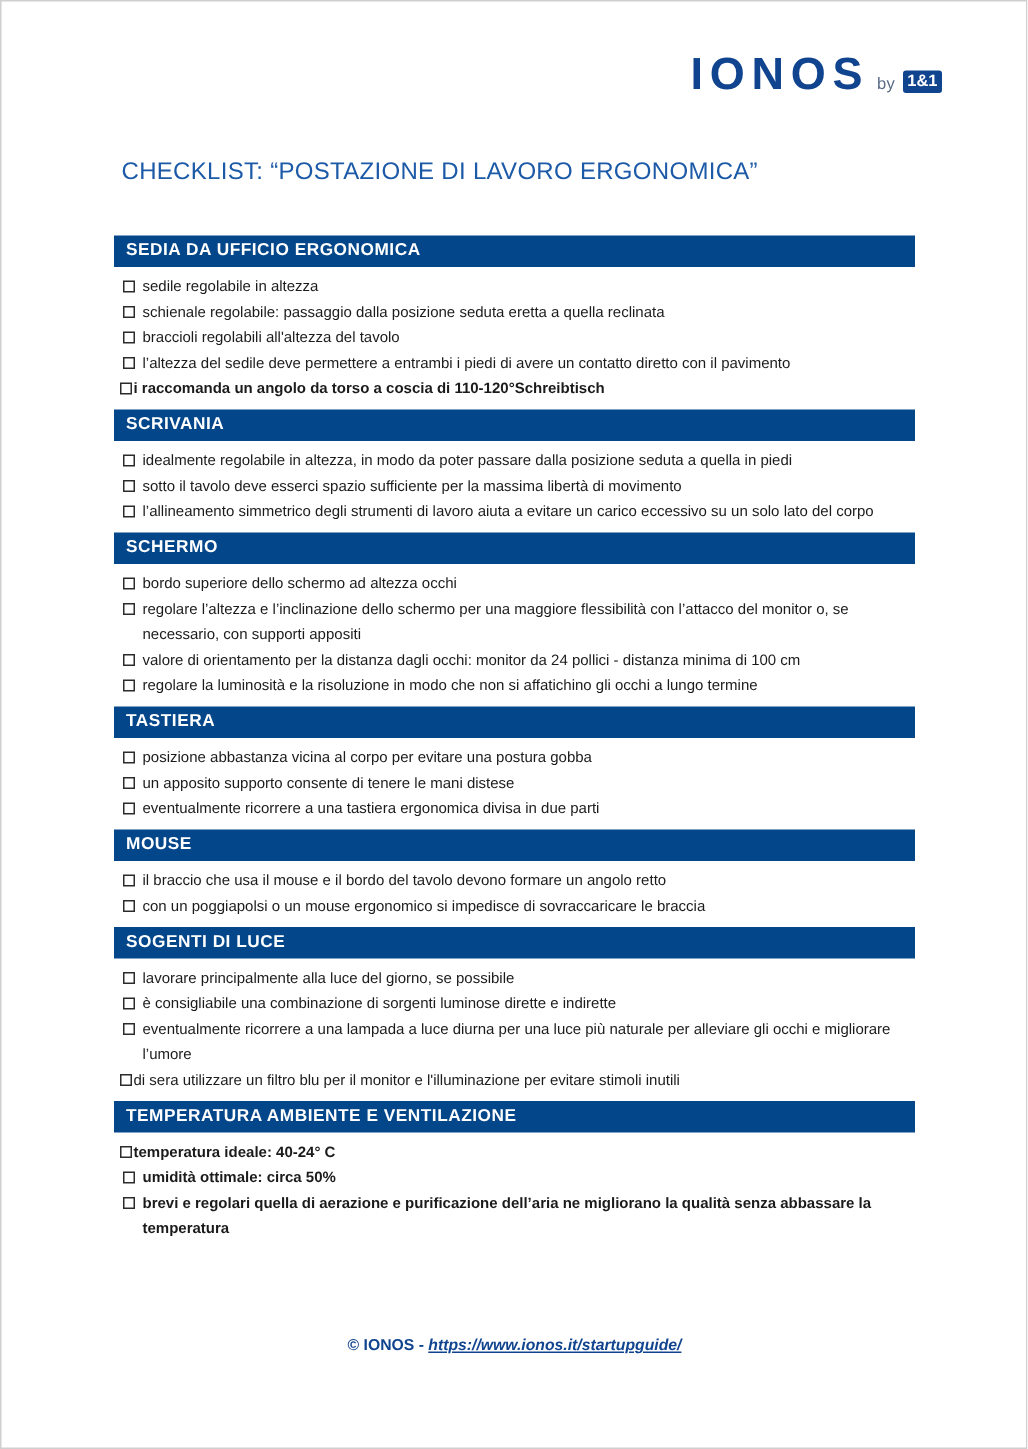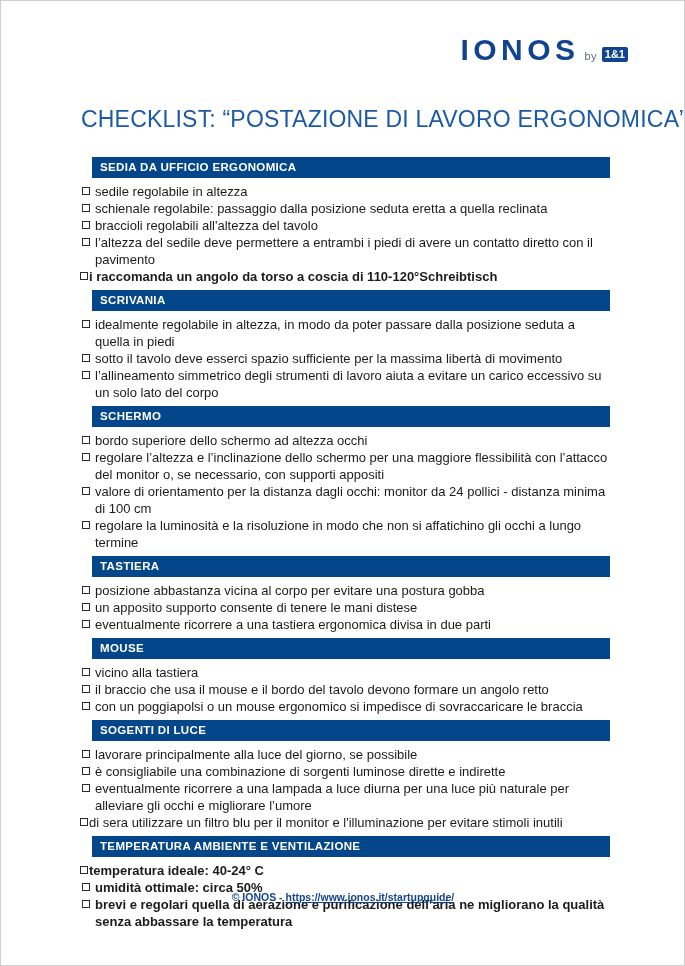--- a/index.html
+++ b/index.html
@@ -54,21 +54,21 @@
     border-radius: 2px;
     padding: 2px 3px 2px 3px;
     line-height: 1;
     letter-spacing: 0px;
   }
   .title {
     position: absolute;
     top: 105px;
     left: 80px;
     right: 60px;
-    font-size: 23px;
+    font-size: 16px;
     font-weight: 400;
     color: #1c5aa8;
     letter-spacing: 0.2px;
     white-space: nowrap;
   }
   .content {
     position: absolute;
     top: 156px;
     left: 75px;
     width: 534px;
@@ -79,29 +79,28 @@
   .section-header {
     background: #03468a;
     color: #ffffff;
     font-size: 11.5px;
     font-weight: 700;
     letter-spacing: 0.35px;
     padding: 5px 0 5px 8px;
     box-sizing: border-box;
     height: 21px;
     line-height: 11px;
-    margin-left: 16px;
   }
   .items {
     padding: 5px 0 5px 0;
   }
   .item {
     display: flex;
     align-items: flex-start;
-    font-size: 13px;
+    font-size: 10px;
     color: #1b1b1b;
     line-height: 17px;
     padding: 0 0 0 6px;
   }
   .item.tight { padding-left: 4px; }
   .item.bold { font-weight: 700; }
   .checkbox {
     flex: 0 0 auto;
     width: 8px;
     height: 8px;
@@ -121,20 +120,21 @@
     left: 75px;
     width: 534px;
     text-align: center;
     font-size: 10.5px;
     color: #11448f;
     font-weight: 700;
   }
   .footer .link {
     color: #11448f;
     text-decoration: underline;
+    font-style: italic;
   }
 </style>
 </head>
 <body>
 
 <div class="page">
 
   <div class="logo-row">
     <span class="logo-word">IONOS</span>
     <span class="logo-by">by</span>
@@ -222,24 +222,20 @@
             <span class="checkbox"></span>
             <span class="item-text">eventualmente ricorrere a una tastiera ergonomica divisa in due parti</span>
           </div>
         </div>
       </div>
       <div class="section">
         <div class="section-header">MOUSE</div>
         <div class="items">
           <div class="item">
             <span class="checkbox"></span>
-            <span class="item-text">vicino alla tastiera</span>
-          </div>
-          <div class="item">
-            <span class="checkbox"></span>
             <span class="item-text">il braccio che usa il mouse e il bordo del tavolo devono formare un angolo retto</span>
           </div>
           <div class="item">
             <span class="checkbox"></span>
             <span class="item-text">con un poggiapolsi o un mouse ergonomico si impedisce di sovraccaricare le braccia</span>
           </div>
         </div>
       </div>
       <div class="section">
         <div class="section-header">SOGENTI DI LUCE</div>

